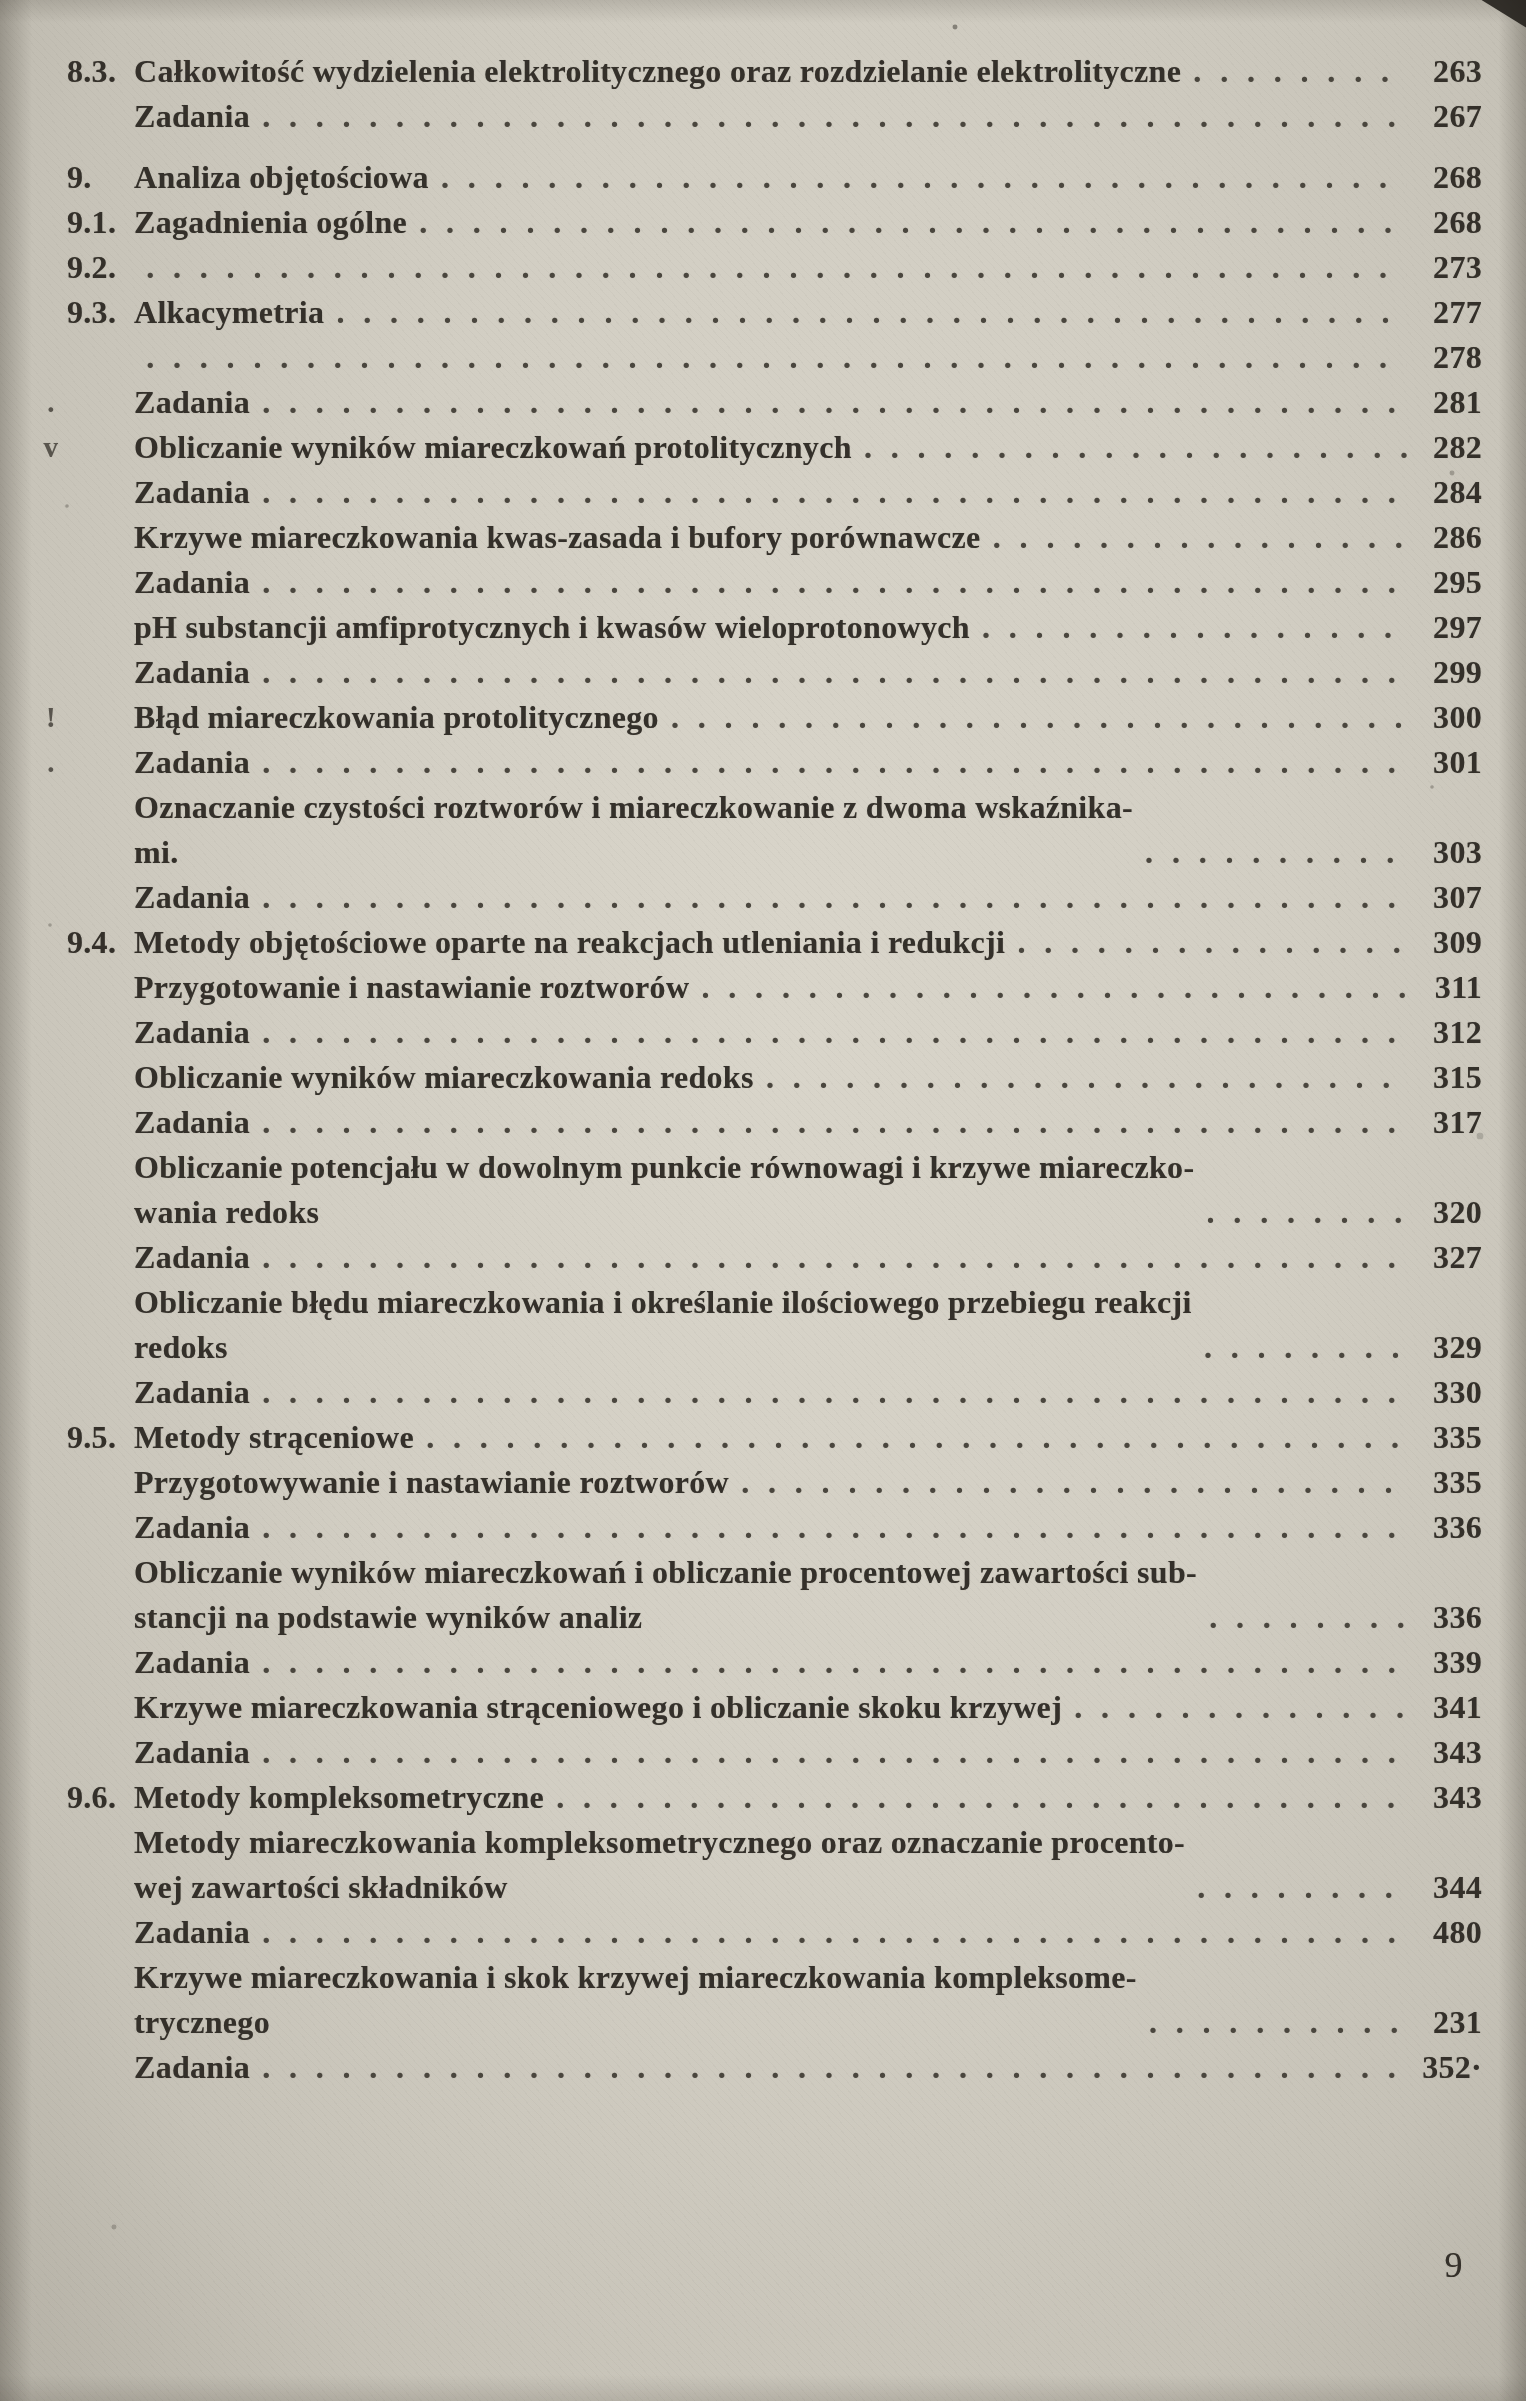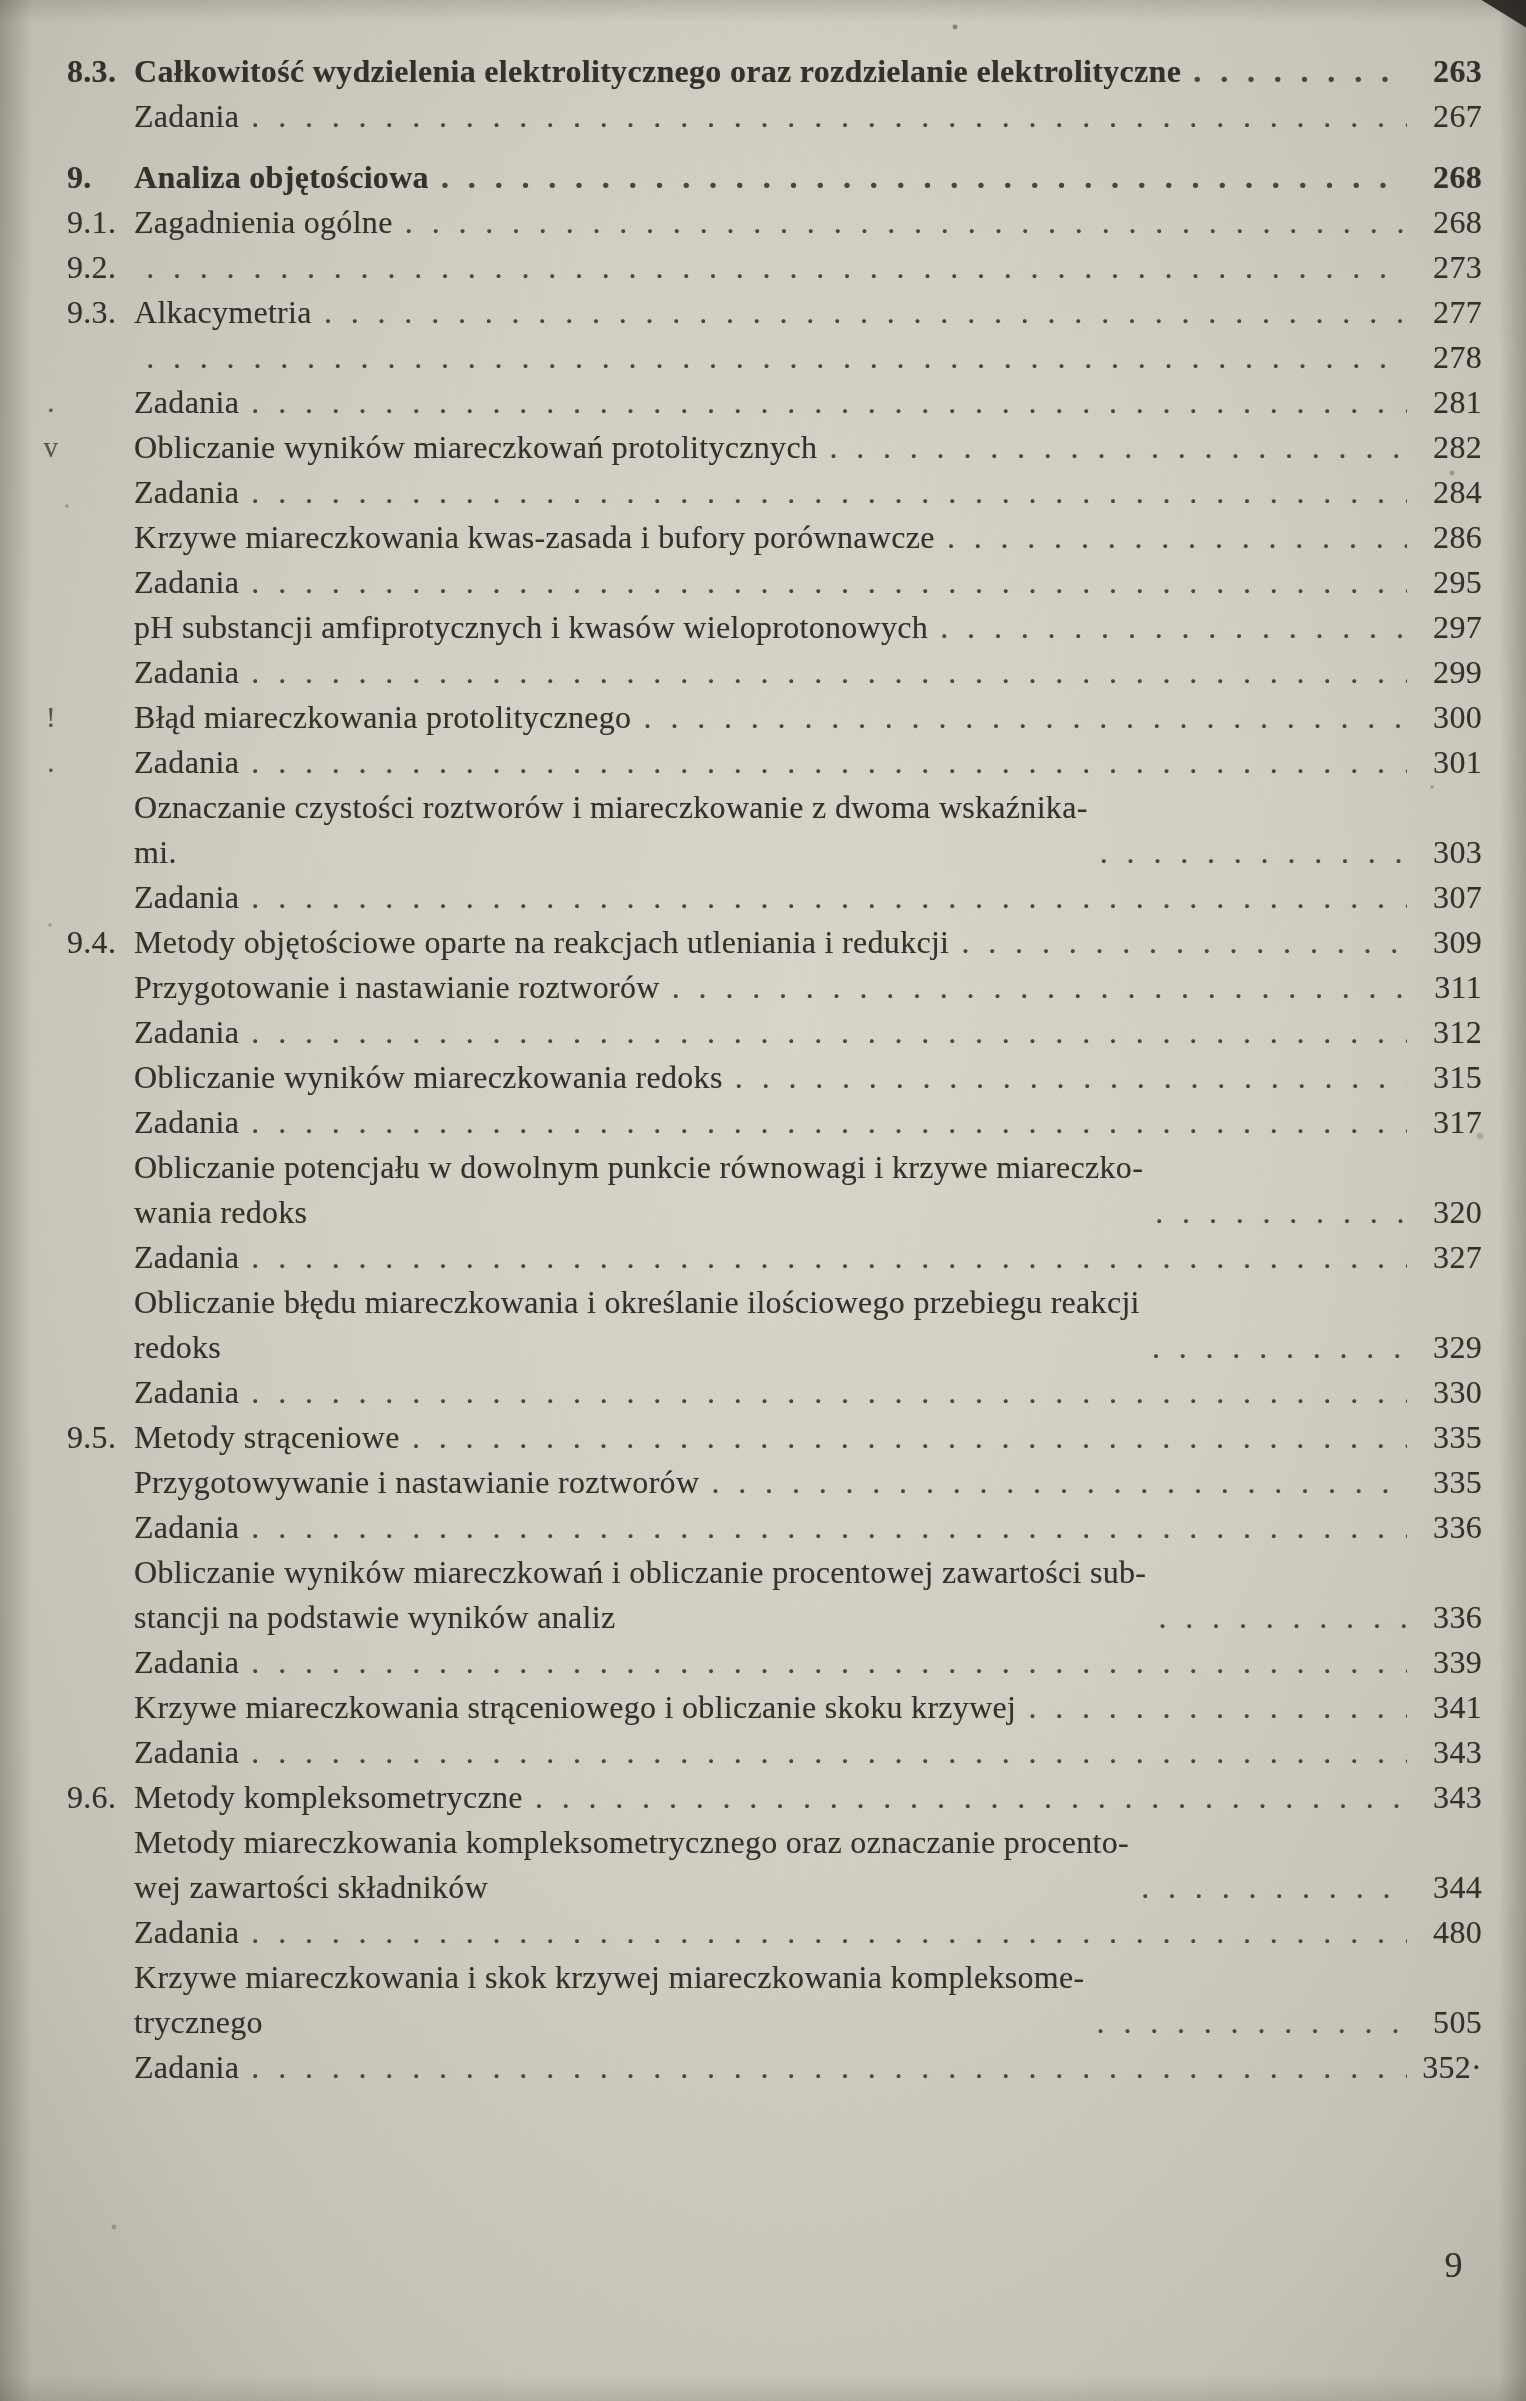--- a/index.html
+++ b/index.html
@@ -44,20 +44,21 @@
   }
   .toc{
     position:absolute;left:67px;right:44px;top:34px;z-index:4;
   }
   .entry{
     position:relative;
     display:flex;align-items:flex-end;
     font-size:32px;line-height:45px;
     letter-spacing:0.3px;
     text-shadow:0 0 0.8px rgba(52,48,41,.35);
+    font-weight:bold;
   }
   .entry.heading{font-weight:bold;margin-top:15.3px;}
   .entry .mark{
     position:absolute;left:-27.5px;bottom:0;width:23px;
     font-size:29px;opacity:.75;text-align:center;
   }
   .entry .num{flex:0 0 67px;}
   .entry .title{flex:0 1 auto;min-width:0;white-space:pre-wrap;}
   .entry .dots{
     flex:1 1 23px;overflow:hidden;height:45px;line-height:45px;
@@ -310,21 +311,21 @@
         <span class="num"></span>
         <span class="title">Zadania</span>
         <span class="dots"></span>
         <span class="pg">480</span>
       </div>
       <div class="entry">
         <span class="num"></span>
         <span class="title">Krzywe miareczkowania i skok krzywej miareczkowania kompleksome-
 trycznego</span>
         <span class="dots"></span>
-        <span class="pg">505</span>
+        <span class="pg">231</span>
       </div>
       <div class="entry">
         <span class="num"></span>
         <span class="title">Zadania</span>
         <span class="dots"></span>
         <span class="pg">352·</span>
       </div>
     </div>
 
   <div class="folio">9</div>

